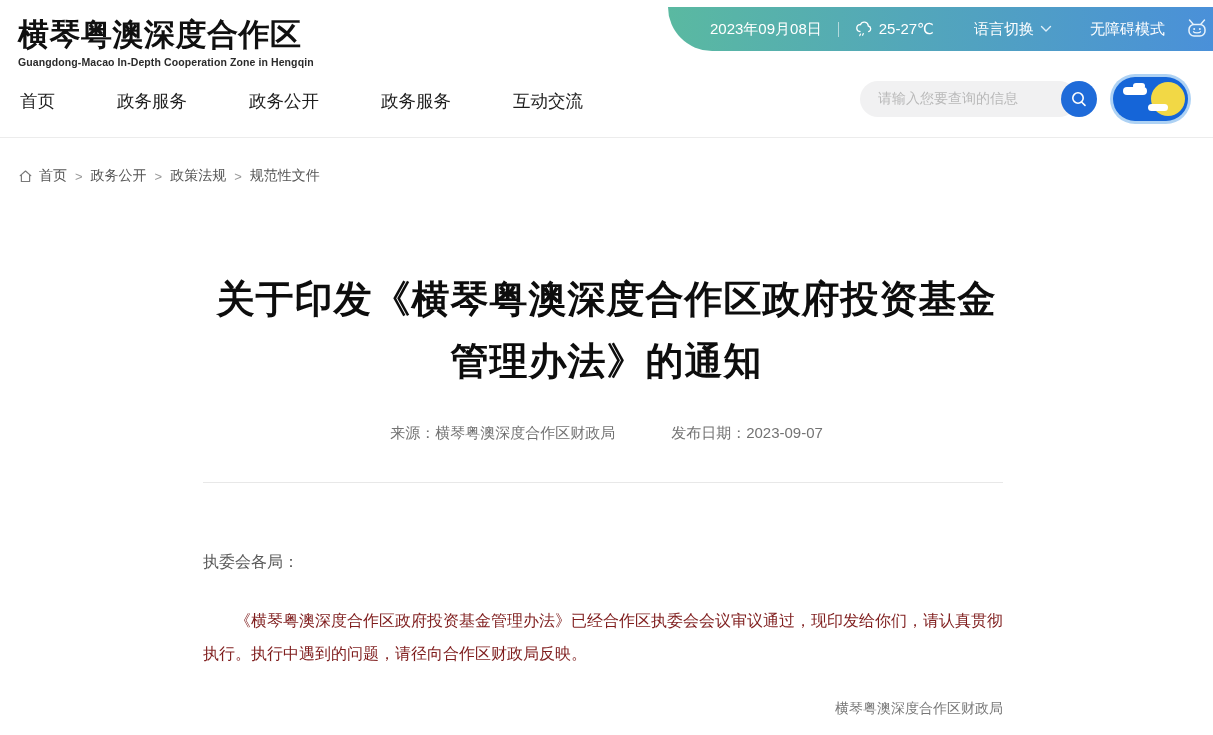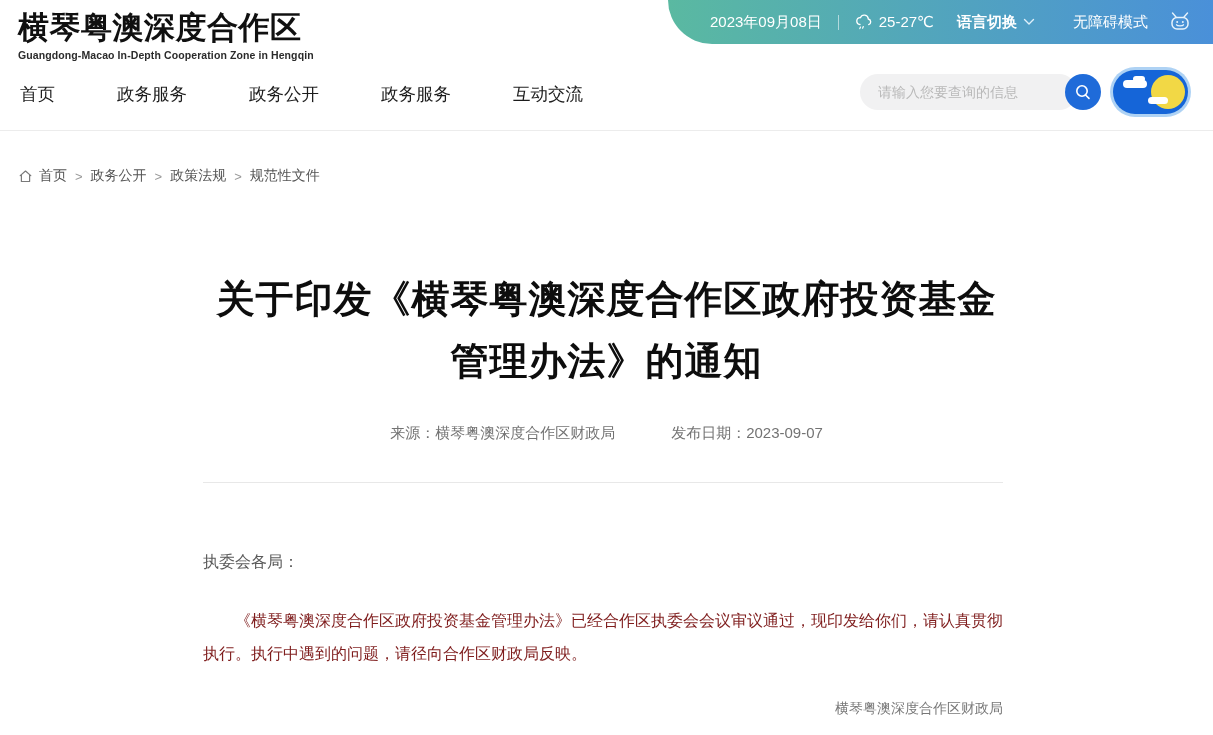--- a/index.html
+++ b/index.html
@@ -4,51 +4,51 @@
 <style>
   html,body{margin:0;padding:0;}
   body{
     width:1213px;height:735px;overflow:hidden;background:#fff;
     font-family:"Liberation Sans","DejaVu Sans",sans-serif;
     -webkit-font-smoothing:antialiased;
   }
   .page{position:relative;width:1213px;height:735px;background:#fff;}
 
   
-  .header{position:absolute;top:0;left:0;width:100%;height:130px;background:#fff;border-bottom:1px solid #ececec;z-index:10;}
+  .header{position:absolute;top:7px;left:0;width:100%;height:130px;background:#fff;border-bottom:1px solid #ececec;z-index:10;}
   .logo{position:absolute;top:8px;left:18px;}
   .logo-title{font-size:31px;font-weight:900;color:#101010;line-height:40px;letter-spacing:.5px;}
   .logo-subtitle{font-size:10.5px;font-weight:700;color:#2b2b2b;margin-top:1px;letter-spacing:.1px;}
 
   .topbar{
     position:absolute;top:0;left:668px;width:545px;height:44px;
     background:linear-gradient(90deg,#5ab9a1 0%,#4a90d9 100%);
     border-bottom-left-radius:44px;
     display:flex;align-items:center;color:#fff;font-size:15px;
     padding-left:42px;box-sizing:border-box;
   }
   .topbar .sep{width:1px;height:15px;background:rgba(255,255,255,.55);margin:0 16px;}
   .topbar .item{display:flex;align-items:center;white-space:nowrap;}
   .tb-weather svg{margin-right:5px;}
-  .tb-lang{margin-left:23px;cursor:pointer;font-weight:bold;}
+  .tb-lang{margin-left:40px;cursor:pointer;}
   .tb-lang svg{margin-left:6px;}
   .tb-access{margin-left:38px;cursor:pointer;}
   .tb-robot{margin-left:20px;cursor:pointer;display:flex;align-items:center;}
 
   .nav{position:absolute;left:20px;top:82px;display:flex;}
   .nav-item{font-size:17.5px;color:#1c1c1c;margin-right:62px;cursor:pointer;white-space:nowrap;}
 
   .search{
     position:absolute;left:860px;top:74px;width:217px;height:36px;
     background:#f1f1f2;border-radius:18px;display:flex;align-items:center;
   }
   .search input{
     flex:1;border:none;outline:none;background:transparent;
     font-size:14px;color:#1d4ed8;padding:0 6px 0 18px;
-    font-family:Liberation Sans, sans-serif;
+    font-family:Liberation Mono, monospace;
   }
   .search input::placeholder{color:#b9b9b9;}
   .search-btn{
     width:36px;height:36px;border-radius:50%;background:#1f6bd9;border:none;
     display:flex;align-items:center;justify-content:center;cursor:pointer;flex-shrink:0;
   }
 
   .mode-toggle{
     position:absolute;left:1113px;top:70px;width:75px;height:44px;border-radius:22px;
     background:#1565d8;box-shadow:0 0 0 3px rgba(165,205,243,.9);cursor:pointer;

